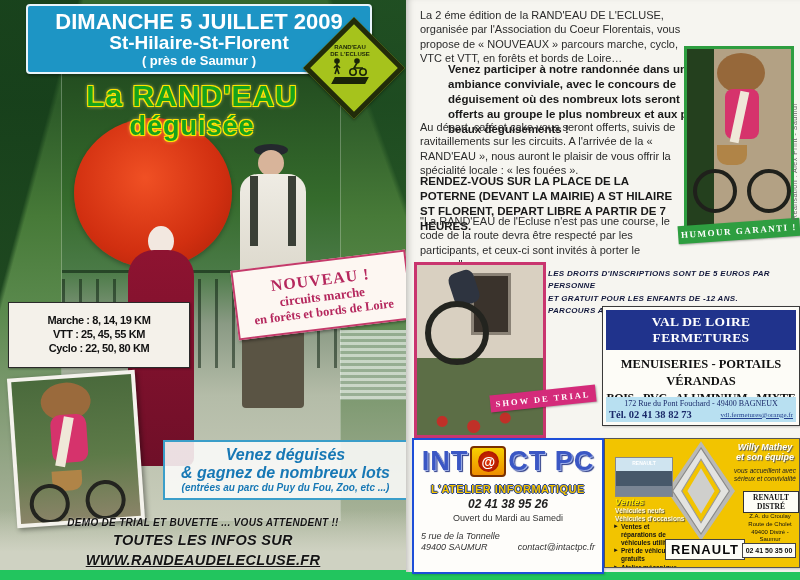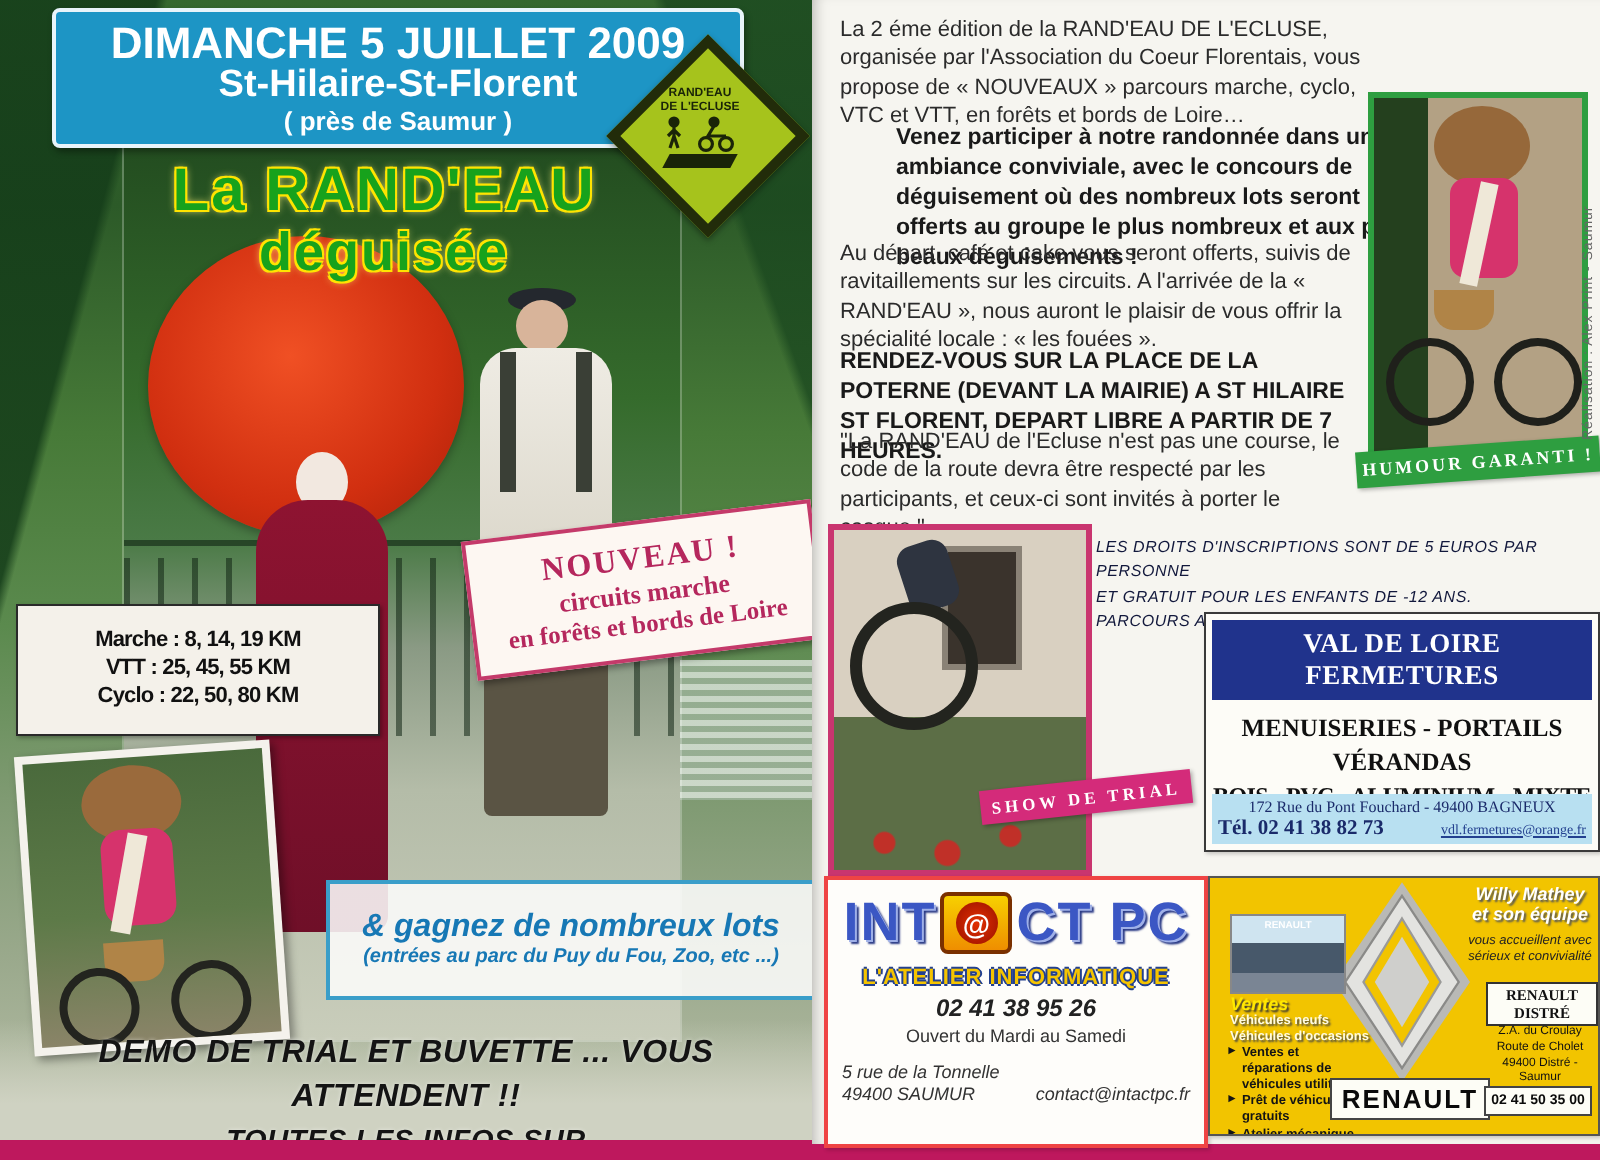--- a/index.html
+++ b/index.html
@@ -1,16 +1,16 @@
 <!DOCTYPE html>
 <html><head>
 <meta charset="utf-8">
 <style>
   html,body{margin:0;padding:0;background:#c9c8c4;font-family:"Liberation Sans",sans-serif;}
-  #canvas{position:relative;width:800px;height:580px;overflow:hidden;background:#be185d;}
+  #canvas{position:relative;width:800px;height:580px;overflow:hidden;background:#22c55e;}
 
   
   #flyer{position:absolute;left:0;top:0;width:406px;height:570px;overflow:hidden;
     background:
       linear-gradient(105deg, rgba(20,60,25,.85) 0 14%, rgba(0,0,0,0) 15%),
       linear-gradient(250deg, rgba(25,70,30,.75) 0 12%, rgba(0,0,0,0) 13%),
       linear-gradient(180deg,#35682f 0%,#2c5a28 18%,#477a38 38%,#5b8a4e 55%,#7f9a72 70%,#9aa98c 84%,#b9bfa9 100%);}
   .fl-weir{position:absolute;right:0;top:330px;width:68px;height:70px;
     background:repeating-linear-gradient(180deg,#dfe7df 0 3px,#9fb49d 3px 6px);opacity:.8;}
   .fl-path{position:absolute;left:0;bottom:0;width:406px;height:60px;
@@ -82,21 +82,21 @@
   #venez-box{position:absolute;left:163px;top:440px;width:241px;height:56px;background:rgba(252,252,250,.88);
     border:2px solid #3a9ec9;display:flex;flex-direction:column;align-items:center;justify-content:center;
     color:#1778b5;font-weight:bold;font-style:italic;text-align:center;}
   #venez-box .v1{font-size:16px;line-height:1.1;}
   #venez-box .v2{font-size:16px;line-height:1.15;}
   #venez-box .v3{font-size:10px;line-height:1.2;}
 
   #flyer-footer{position:absolute;left:0px;top:516px;width:406px;text-align:center;color:#141414;
     font-weight:bold;font-style:italic;letter-spacing:.3px;
     text-shadow:0 0 2px rgba(255,255,255,.5);}
-  #flyer-footer .f1{font-size:16px;line-height:1.4;}
+  #flyer-footer .f1{font-size:10px;line-height:1.4;}
   #flyer-footer .f2{font-size:14.5px;line-height:1.4;}
   #flyer-footer .url{text-decoration:underline;}
 
   
   #pageR{position:absolute;left:406px;top:0;width:394px;height:572px;background:#f6f5f0;
     box-shadow:inset 6px 0 8px -6px rgba(0,0,0,.35);}
   .para{position:absolute;color:#2b2b2b;font-size:11px;line-height:1.3;}
   #p1{left:14px;top:8px;width:264px;}
   #p2{left:14px;top:62px;width:266px;font-weight:bold;color:#191919;font-size:11.5px;margin-left:28px;}
   #p3{left:14px;top:120px;width:258px;}
@@ -124,40 +124,40 @@
       radial-gradient(circle at 45% 95%, #c03028 0 6px, rgba(0,0,0,0) 7px),
       radial-gradient(circle at 70% 90%, #c03028 0 5px, rgba(0,0,0,0) 6px),
       linear-gradient(180deg,#d9d0c1 0 55%,#5c6e46 55% 100%);overflow:hidden;}
   #trial-photo .win{position:absolute;left:54px;top:8px;width:34px;height:56px;background:#3a332c;border:3px solid #8a8276;}
   #trial-photo .t-wheel{position:absolute;left:8px;top:36px;width:52px;height:52px;border-radius:50%;border:6px solid #23241f;}
   #trial-photo .rider{position:absolute;left:34px;top:6px;width:26px;height:34px;border-radius:8px;background:#2e3440;transform:rotate(-18deg);}
   #trial-banner{position:absolute;left:84px;top:390px;width:106px;height:17px;transform:rotate(-6deg);
     background:#d42b7a;color:#fff;font-family:"Liberation Serif",serif;font-weight:bold;font-size:8.5px;
     letter-spacing:2px;display:flex;align-items:center;justify-content:center;box-shadow:1px 1px 2px rgba(0,0,0,.3);}
 
-  #inscription{position:absolute;left:142px;top:268px;width:252px;color:#12183c;font-weight:normal;font-style:italic;
+  #inscription{position:absolute;left:142px;top:268px;width:252px;color:#12183c;font-weight:bold;font-style:italic;
     font-size:8px;line-height:1.55;letter-spacing:.3px;}
 
   
   #vdl{position:absolute;left:196px;top:306px;width:198px;height:120px;background:#fdfcf7;border:1px solid #3a3a3a;
     padding:3px;box-sizing:border-box;font-family:"Liberation Serif",serif;box-shadow:1px 1px 2px rgba(0,0,0,.2);}
   #vdl .vdl-head{background:#20338c;color:#fff;font-weight:bold;font-size:13.5px;text-align:center;
     padding:4px 0;letter-spacing:.3px;}
   #vdl .vdl-body{text-align:center;color:#101010;font-weight:bold;padding-top:5px;}
   #vdl .vl1{font-size:12.5px;line-height:1.45;}
   #vdl .vl2{font-size:12.5px;line-height:1.35;}
   #vdl .vl3{font-size:12px;line-height:1.45;letter-spacing:-.3px;}
   #vdl .vdl-foot{position:absolute;left:3px;right:3px;bottom:3px;background:#b8e0f1;color:#1a2a6a;
     padding:2px 3px;font-size:8px;text-align:center;}
   #vdl .vf2{display:flex;justify-content:space-between;align-items:center;margin-top:1px;}
   #vdl .vf-tel{font-size:10.5px;font-weight:bold;}
   #vdl .vf-mail{font-size:7px;text-decoration:underline;color:#23408f;}
 
   
-  #intact{position:absolute;left:6px;top:438px;width:192px;height:136px;background:#fefdfa;border:2px solid #ef4444;
+  #intact{position:absolute;left:6px;top:438px;width:192px;height:136px;background:#fefdfa;border:2px solid #1d4ed8;
     box-sizing:border-box;text-align:center;box-shadow:1px 1px 2px rgba(0,0,0,.2);}
   #intact .logo-row{display:flex;align-items:center;justify-content:center;gap:2px;margin-top:6px;}
   #intact .logo-txt{font-size:27px;font-weight:bold;color:#3b57c4;letter-spacing:1px;
     text-shadow:1px 1px 0 #9fb0e8,2px 2px 1px #2a3a86;}
   #intact .monitor{width:32px;height:27px;background:linear-gradient(#f7d000,#ef8e00);border:2px solid #7a3000;
     border-radius:4px;display:flex;align-items:center;justify-content:center;}
   #intact .at{width:21px;height:21px;border-radius:50%;background:radial-gradient(#e23000,#991000);color:#fff;
     font-size:14px;font-weight:bold;display:flex;align-items:center;justify-content:center;}
   #intact .subtitle{margin-top:6px;font-size:11px;font-weight:bold;color:#f5c400;letter-spacing:.5px;
     text-shadow:1px 0 0 #23408f,-1px 0 0 #23408f,0 1px 0 #23408f,0 -1px 0 #23408f;}
@@ -262,20 +262,21 @@
         <div class="wig"></div>
         <div class="pink-top"></div>
         <div class="sash"></div>
         <div class="basket"></div>
         <div class="wheel1"></div>
         <div class="wheel2"></div>
       </div>
     </div>
 
     <div id="venez-box">
+      <div class="v1">Venez déguisés</div>
       <div class="v2">&amp; gagnez de nombreux lots</div>
       <div class="v3">(entrées au parc du Puy du Fou, Zoo, etc ...)</div>
     </div>
 
     <div id="flyer-footer">
       <div class="f1">DEMO DE TRIAL ET BUVETTE ... VOUS ATTENDENT !!</div>
       <div class="f2"><span>TOUTES LES INFOS SUR </span><span class="url">WWW.RANDEAUDELECLUSE.FR</span></div>
     </div>
   </div>
 

